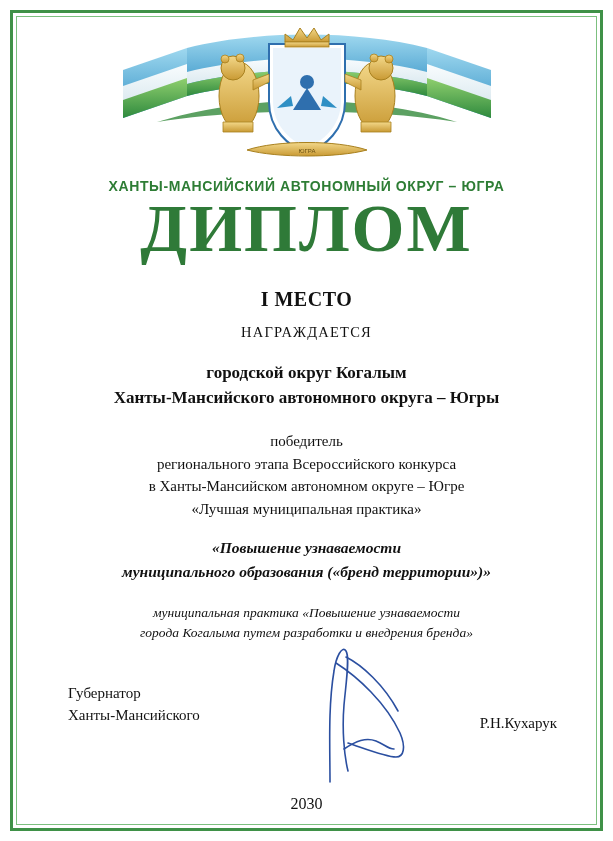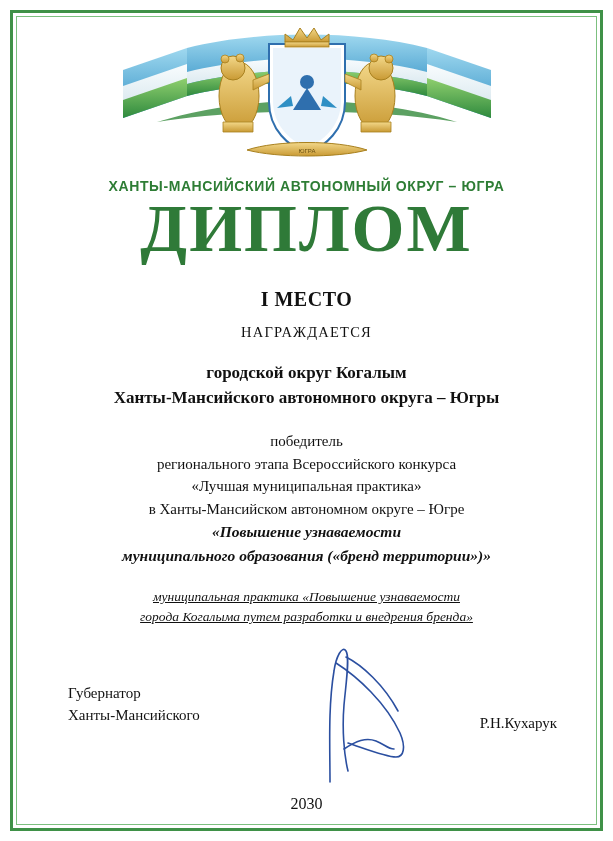--- a/index.html
+++ b/index.html
@@ -102,34 +102,34 @@
   }
 
   .body-block {
     margin-top: 20px;
     font-size: 15px;
     text-align: center;
     line-height: 1.5;
   }
 
   .nomination {
+    margin-top: 16px;
     font-style: italic;
     font-weight: bold;
     font-size: 15.5px;
     text-align: center;
     line-height: 1.5;
   }
 
   .practice {
     margin-top: 20px;
     font-style: italic;
     font-size: 13.5px;
     text-align: center;
     line-height: 1.5;
-    text-decoration: underline;
   }
 
   
   .sign-area {
     position: absolute;
     left: 0;
     right: 0;
     bottom: 54px;
     height: 150px;
   }
@@ -261,22 +261,22 @@
   <div class="awarded">НАГРАЖДАЕТСЯ</div>
 
   <div class="recipient">
     <div>городской округ Когалым</div>
     <div>Ханты-Мансийского автономного округа – Югры</div>
   </div>
 
   <div class="body-block">
     <div>победитель</div>
     <div>регионального этапа Всероссийского конкурса</div>
+    <div>в Ханты-Мансийском автономном округе – Югре</div>
     <div>«Лучшая муниципальная практика»</div>
-    <div>в Ханты-Мансийском автономном округе – Югре</div>
   </div>
 
   <div class="nomination">
     <div>«Повышение узнаваемости</div>
     <div>муниципального образования («бренд территории»)»</div>
   </div>
 
   <div class="practice">
     <div>муниципальная практика «Повышение узнаваемости</div>
     <div>города Когалыма путем разработки и внедрения бренда»</div>

